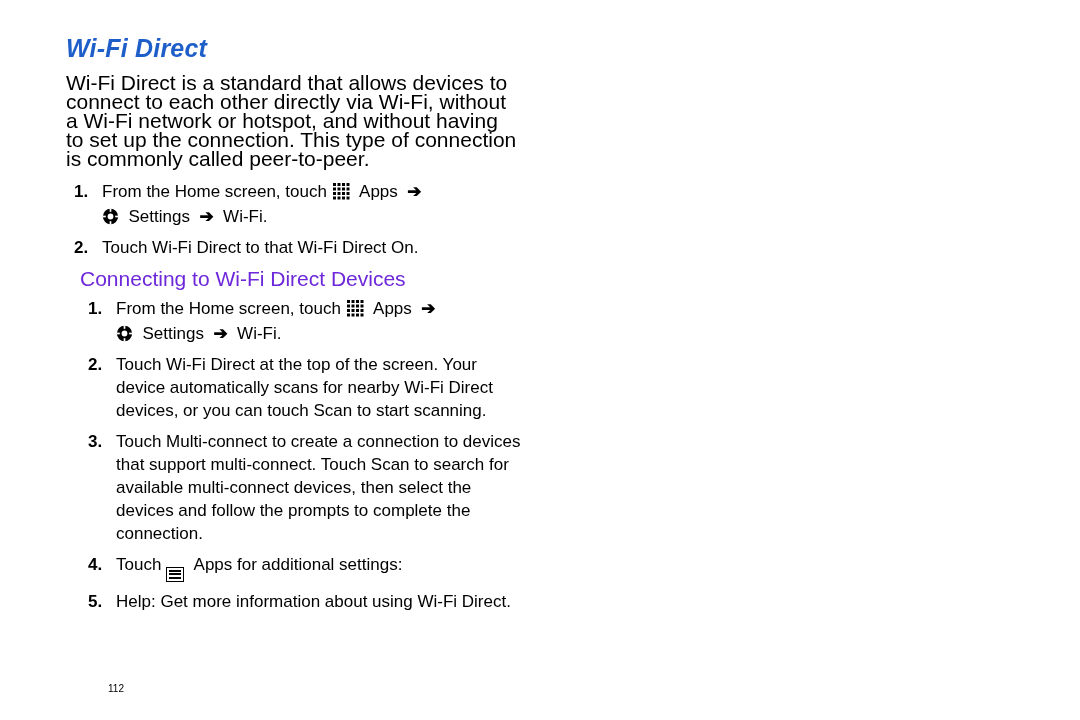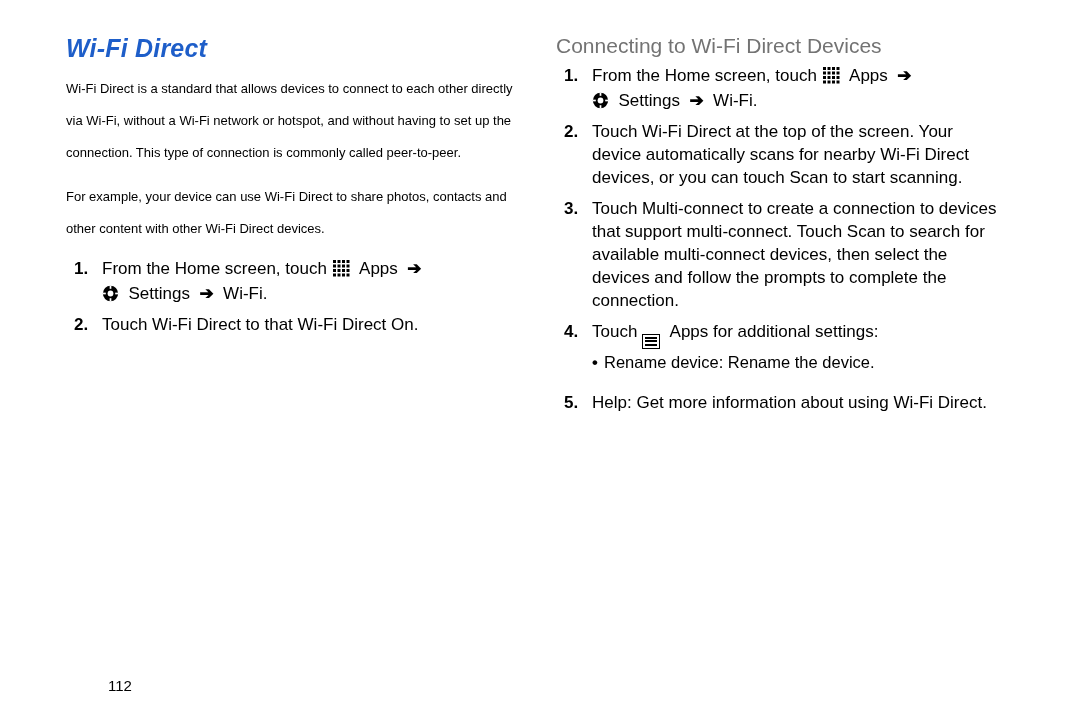--- a/index.html
+++ b/index.html
@@ -1,48 +1,47 @@
 <!DOCTYPE html>
 <html><head>
 <meta charset="utf-8">
 <style>
   html,body{margin:0;padding:0;width:1080px;height:720px;background:#fff;color:#000;font-family:Helvetica,Arial,sans-serif;}
-  .page{display:flex;flex-direction:row;padding:34px 48px 0 66px;box-sizing:border-box;width:100%;height:100%;position:relative;}
+  .page{display:flex;flex-direction:column;padding:34px 48px 0 66px;box-sizing:border-box;width:100%;height:100%;position:relative;}
   .col{width:476px;box-sizing:border-box;padding-right:22px;}
   .col+.col{padding-left:14px;padding-right:14px;}
   h1.doc-title{font-style:italic;font-weight:700;color:#1e5ec9;font-size:25px;margin:0 0 10px 0;letter-spacing:0.2px;}
-  h2.sub{color:#737373;font-weight:400;font-size:21px;margin:10px 0 6px 0;}
-  p.body{font-size:13px;line-height:32px;margin:0 0 12px 0;}
+  h2.sub{color:#6d28d9;font-weight:400;font-size:21px;margin:10px 0 6px 0;}
+  p.body{font-size:21px;line-height:19px;margin:0 0 12px 0;}
   ol.steps{list-style:none;margin:0;padding:0;counter-reset:step;}
   ol.steps>li{position:relative;padding:0 0 8px 36px;font-size:17px;line-height:23px;}
   ol.steps>li .num{position:absolute;left:8px;top:0;font-weight:700;}
   .b{font-weight:400;}
   .arrow{font-weight:700;}
   .icon{display:inline-block;vertical-align:-3px;}
   .icon-apps{width:18px;height:18px;}
   .icon-gear{width:17px;height:17px;vertical-align:-3px;}
   .icon-menu{width:18px;height:15px;vertical-align:-2px;border:1px solid #000;background:#fff;display:inline-flex;flex-direction:column;justify-content:space-evenly;padding:1px 2px;box-sizing:border-box;}
   .icon-menu span{display:block;height:2px;background:#000;}
   .or{padding-left:8px;margin:4px 0 8px 0;font-size:17px;}
   ul.bullets{list-style:none;margin:2px 0 6px 0;padding:0 0 0 12px;font-family:"Arial Narrow",Arial,sans-serif;font-stretch:condensed;}
   ul.bullets li{font-size:16.5px;line-height:22px;padding:0 0 4px 0;position:relative;}
   ul.bullets li:first-child:before{content:"•";position:absolute;left:-12px;top:0;font-weight:700;}
   .step5{font-family:"Arial Narrow",Arial,sans-serif;font-stretch:condensed;font-size:16.5px;line-height:22px;}
-  .pagenum{position:absolute;left:108px;bottom:26px;font-size:15px;}
+  .pagenum{position:absolute;left:108px;bottom:26px;font-size:10px;}
   .indent{display:block;margin-top:2px;}
 </style>
 </head>
 <body>
 
 <div class="page">
 
   <div class="col">
     <h1 class="doc-title">Wi-Fi Direct</h1>
     <p class="body">Wi-Fi Direct is a standard that allows devices to connect to each other directly via Wi-Fi, without a Wi-Fi network or hotspot, and without having to set up the connection. This type of connection is commonly called peer-to-peer.</p>
-    <p class="body">For example, your device can use Wi-Fi Direct to share photos, contacts and other content with other Wi-Fi Direct devices.</p>
 
     <ol class="steps">
       <li>
         <span class="num">1.</span>
         <span>From the Home screen, touch </span>
         <span class="icon icon-apps">
           <svg viewBox="0 0 18 18" width="18" height="18">
               <g fill="#000">
                 <rect x="1" y="1" width="3" height="3"></rect>
                 <rect x="5.5" y="1" width="3" height="3"></rect>
@@ -148,23 +147,20 @@
       </li>
       <li>
         <span class="num">4.</span>
         <span>Touch </span>
         <span class="icon-menu">
             <span></span>
             <span></span>
             <span></span>
           </span>
         <span>&nbsp;</span><span class="b">Apps</span><span> for additional settings:</span>
-        <ul class="bullets">
-          <li><span class="b">Rename device:</span><span> Rename the device.</span></li>
-        </ul>
       </li>
       <li class="step5">
         <span class="num" style="font-family:Helvetica,Arial,sans-serif">5.</span>
         <span class="b">Help:</span><span> Get more information about using Wi-Fi Direct.</span>
       </li>
     </ol>
   </div>
 
   <div class="pagenum">112</div>
 </div>

